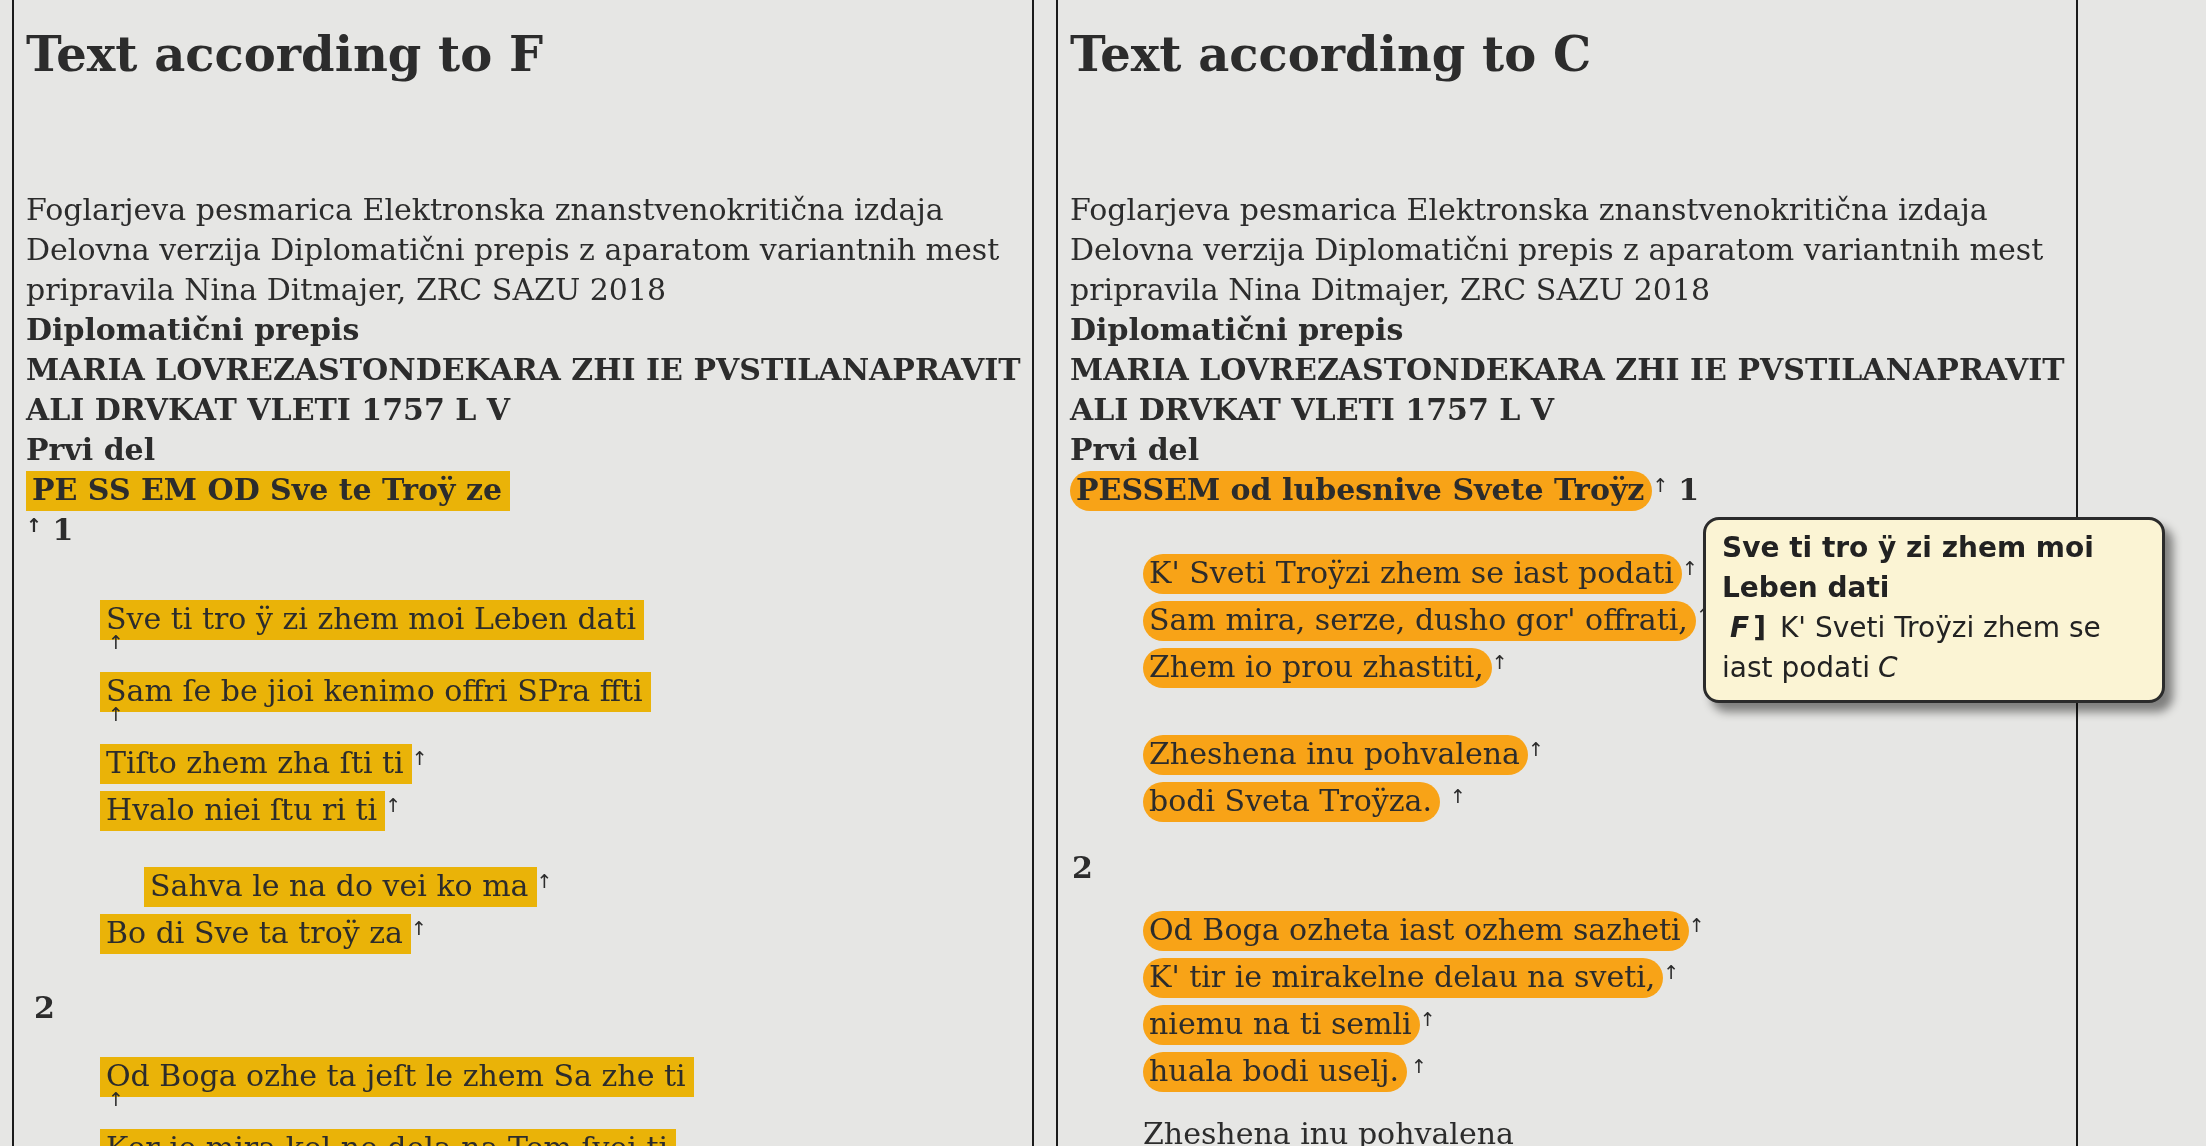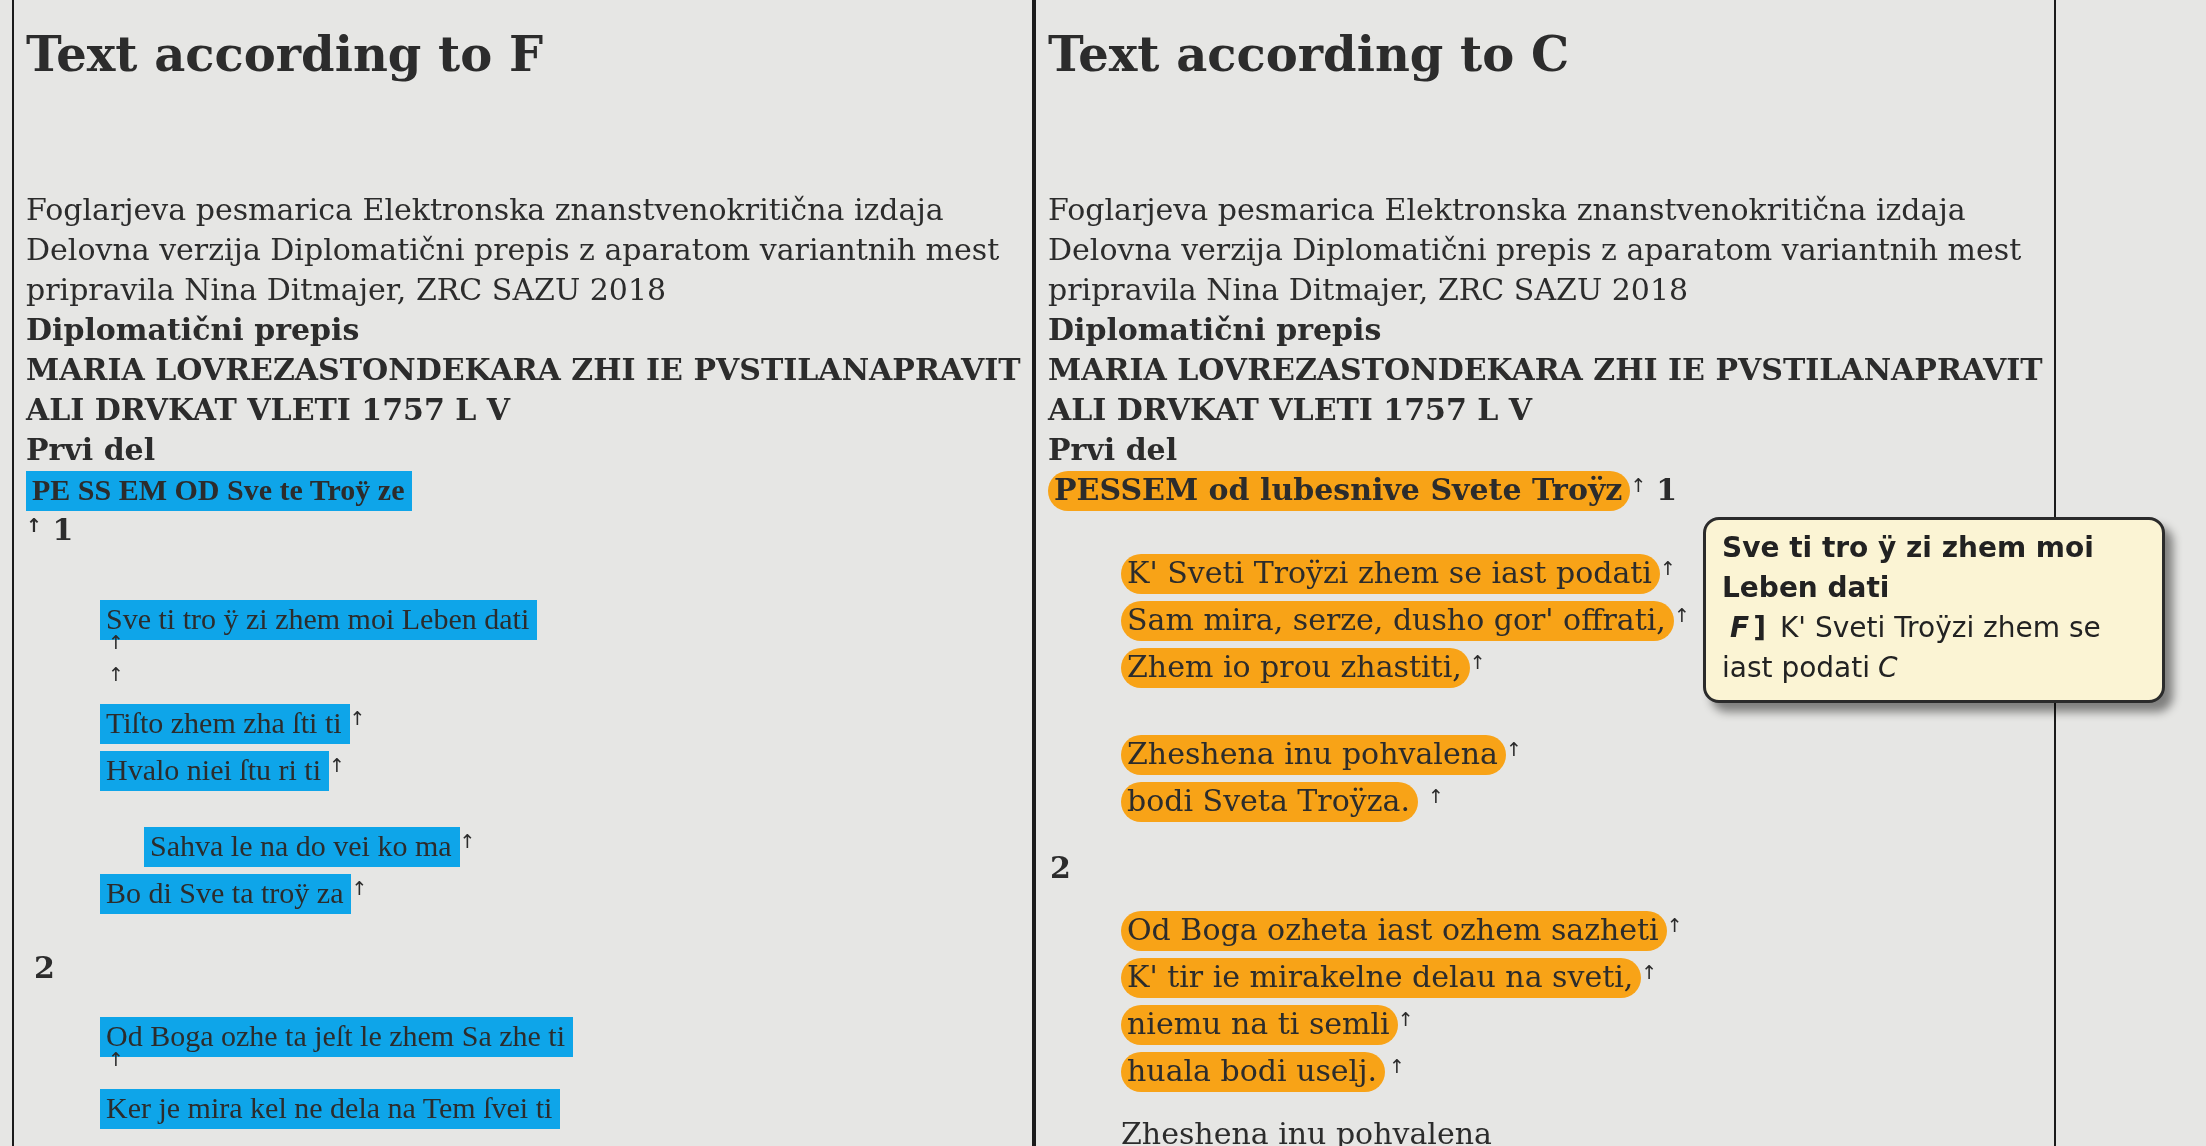--- a/index.html
+++ b/index.html
@@ -3,37 +3,37 @@
 <meta charset="utf-8">
 <style>
   html,body{margin:0;padding:0;}
   body{
     width:2206px;height:1146px;overflow:hidden;
     background:#e6e6e4;
     font-family:"DejaVu Serif", serif;
     color:#2c2c2c;
   }
   .page{position:relative;width:2206px;height:1146px;overflow:hidden;
-    display:flex;align-items:stretch;padding-left:12px;box-sizing:border-box;}
+    display:flex;align-items:stretch;padding-left:12px;box-sizing:border-box;gap:22px;}
   .col{
     width:1022px;flex:0 0 1022px;box-sizing:border-box;
     border-left:2px solid #1b1b1b;border-right:2px solid #1b1b1b;
     min-height:1200px;padding:0 12px;
   }
   h1.coltitle{
     font-size:48px;line-height:56px;font-weight:bold;
     margin:26px 0 0 0;letter-spacing:0px;
   }
   .prose{margin-top:108px;}
   .pline{font-size:30px;line-height:40px;white-space:nowrap;}
   .bold{font-weight:bold;}
   .vline{font-size:30px;line-height:40px;white-space:nowrap;margin-bottom:7px;height:40px;}
   .vline.no-mb{margin-bottom:0;}
   .hl{display:inline-block;line-height:30px;padding:4px 8px 6px 6px;}
-  .hlw{background:#0ea5e9;font-family:Liberation Serif, serif;}
+  .hlw{background:#eab308;}
   .hlo{background:#f8a317;border-radius:20px;}
   .arrow{
     font-size:19px;font-family:"DejaVu Sans", sans-serif;
     position:relative;top:-8px;vertical-align:baseline;color:#2c2c2c;
   }
   .arrow-line{height:32px;line-height:22px;padding-left:8px;}
   .sp10{margin-left:10px;}
   .sp4{margin-left:4px;}
   .stanza-f{margin-top:46px;margin-left:74px;}
   .stanza-f2{margin-top:28px;margin-left:74px;}
@@ -75,20 +75,21 @@
       <div class="pline bold">MARIA LOVREZASTONDEKARA ZHI IE PVSTILANAPRAVIT</div>
       <div class="pline bold">ALI DRVKAT VLETI 1757 L V</div>
       <div class="pline bold">Prvi del</div>
       <div class="vline no-mb"><span class="hl hlw bold">PE SS EM OD Sve te Troÿ ze</span></div>
       <div class="pline bold"><sup class="arrow">↑</sup> <span>1</span></div>
     </div>
 
     <div class="stanza-f">
       <div class="vline no-mb"><span class="hl hlw">Sve ti tro ÿ zi zhem moi Leben dati</span></div>
       <div class="arrow-line"><sup class="arrow">↑</sup></div>
+      <div class="vline no-mb"><span class="hl hlw">Sam ſe be jioi kenimo offri SPra ffti</span></div>
       <div class="arrow-line"><sup class="arrow">↑</sup></div>
       <div class="vline"><span class="hl hlw">Tiſto zhem zha ſti ti</span><sup class="arrow">↑</sup></div>
       <div class="vline"><span class="hl hlw">Hvalo niei ſtu ri ti</span><sup class="arrow">↑</sup></div>
       <div class="vline gap36"><span class="hl hlw">Sahva le na do vei ko ma</span><sup class="arrow">↑</sup></div>
       <div class="vline"><span class="hl hlw">Bo di Sve ta troÿ za</span><sup class="arrow">↑</sup></div>
     </div>
 
     <div class="snum sn-f">2</div>
 
     <div class="stanza-f2">

